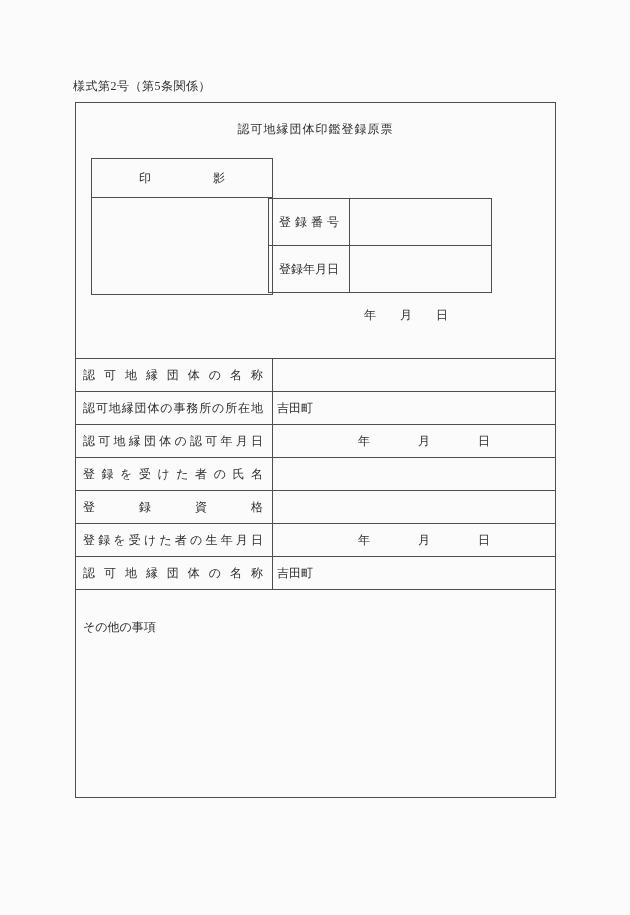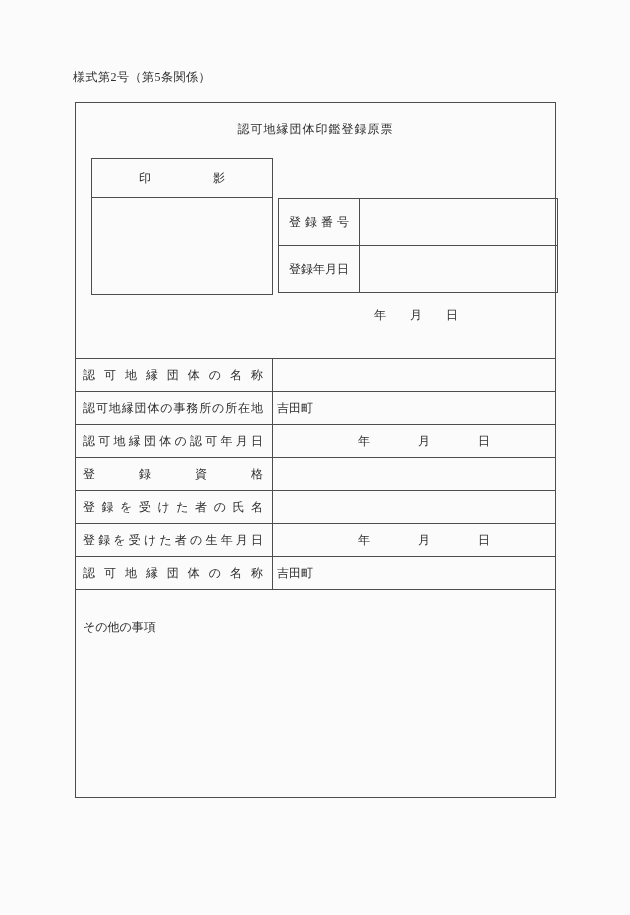--- a/index.html
+++ b/index.html
@@ -6,21 +6,21 @@
   .page {
     position:relative;
     width:630px; height:915px;
     background:#fbfbfb;
     font-family:"Liberation Serif","DejaVu Serif",serif;
     font-size:12px;
     color:#2e2e2e;
     overflow:hidden;
   }
   .caption {
-    position:absolute; left:73px; top:70px;
+    position:absolute; left:73px; top:79px;
     line-height:14px; letter-spacing:0.5px; white-space:nowrap;
   }
   .form-border {
     position:absolute; left:75px; top:102px;
     width:481px; height:696px;
     border:1px solid #4d4d4d;
     box-sizing:border-box;
   }
   .form-title {
     position:absolute; left:0; top:19px; width:100%;
@@ -35,22 +35,22 @@
   }
   .seal-header {
     height:38px; line-height:38px;
     border-bottom:1px solid #4d4d4d;
     padding:0 47px;
     text-align:justify; text-align-last:justify;
   }
   .seal-area { height:142px; }
   
   .reg-table {
-    position:absolute; left:202px; top:95px;
-    width:280px;
+    position:absolute; left:192px; top:95px;
+    width:224px;
     border:1px solid #4d4d4d;
     box-sizing:border-box;
   }
   .reg-row { display:flex; height:46px; }
   .reg-row + .reg-row { border-top:1px solid #4d4d4d;flex-direction:column; }
   .reg-label {
     width:81px; box-sizing:border-box;
     border-right:1px solid #4d4d4d;
     padding:0 10px; line-height:46px;
     text-align:justify; text-align-last:justify;
@@ -120,26 +120,26 @@
         <div class="d-label">認可地縁団体の事務所の所在地</div>
         <div class="d-value">吉田町</div>
       </div>
 
       <div class="d-row">
         <div class="d-label">認可地縁団体の認可年月日</div>
         <div class="d-value date">年　　　　月　　　　日</div>
       </div>
 
       <div class="d-row">
-        <div class="d-label">登録資格</div>
+        <div class="d-label">登録を受けた者の氏名</div>
         <div class="d-value"></div>
       </div>
 
       <div class="d-row">
-        <div class="d-label">登録を受けた者の氏名</div>
+        <div class="d-label">登録資格</div>
         <div class="d-value"></div>
       </div>
 
       <div class="d-row">
         <div class="d-label">登録を受けた者の生年月日</div>
         <div class="d-value date">年　　　　月　　　　日</div>
       </div>
 
       <div class="d-row">
         <div class="d-label">認可地縁団体の名称</div>

